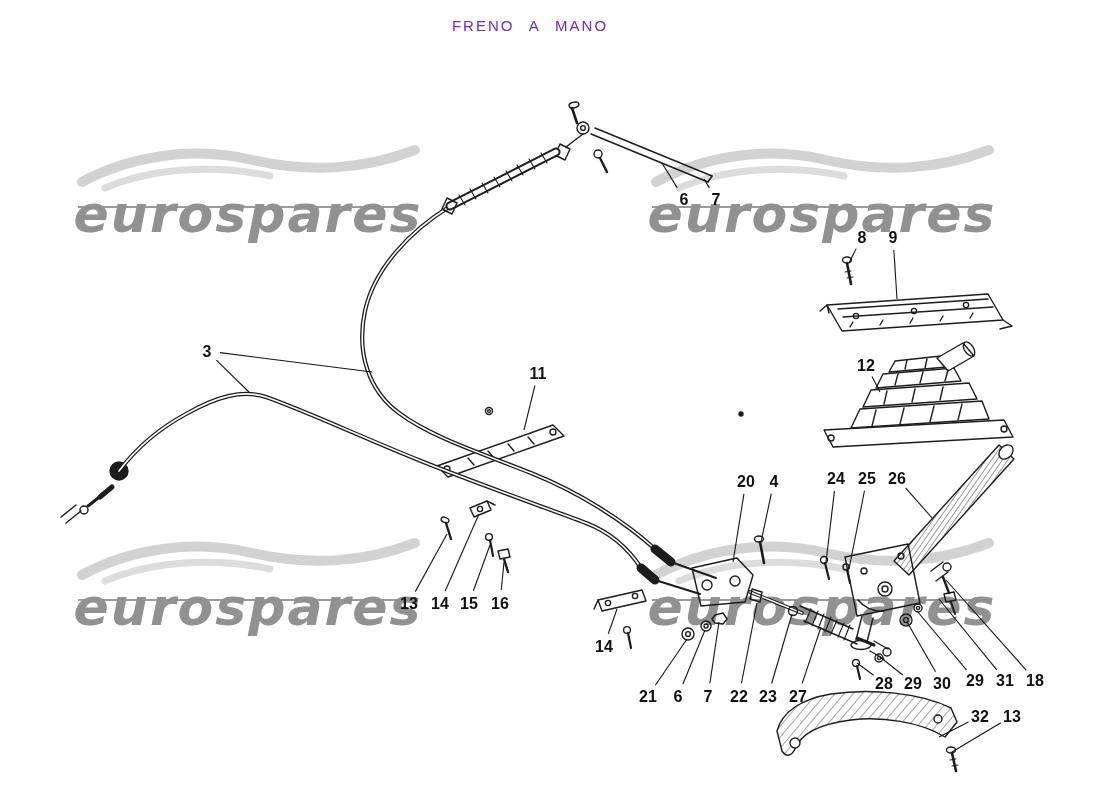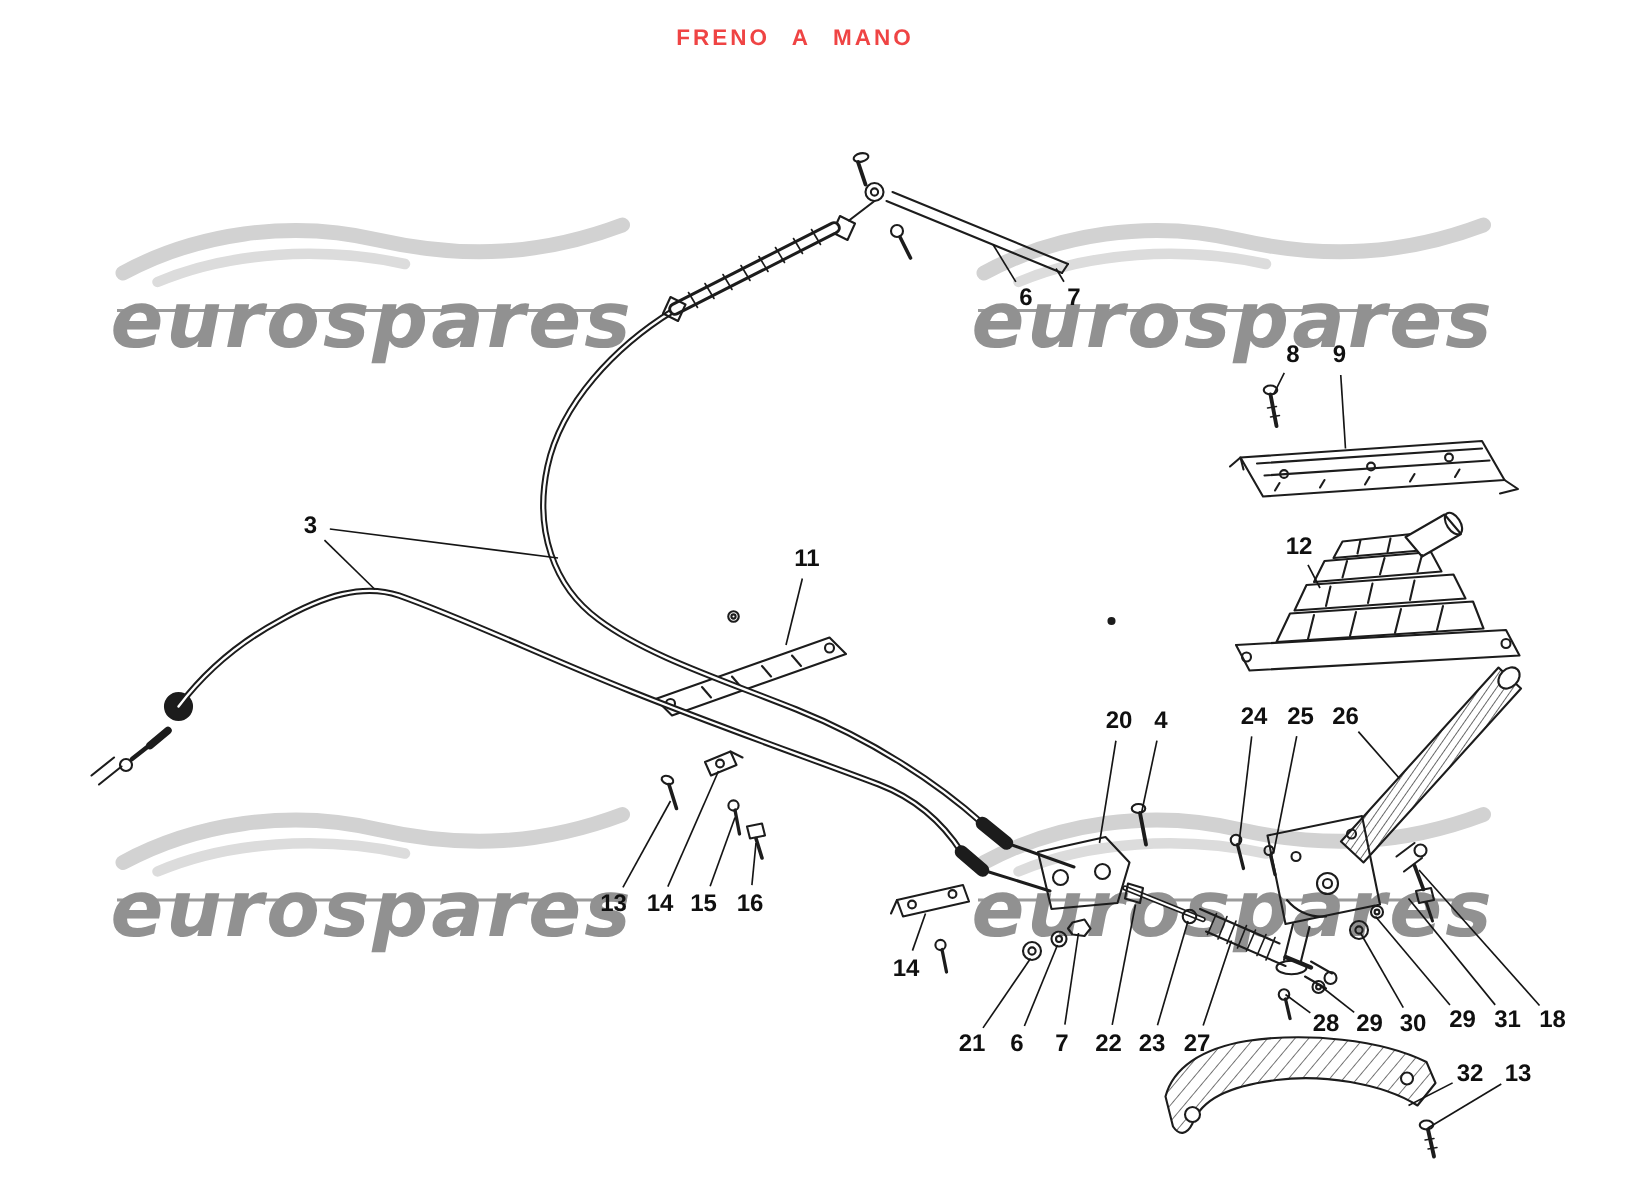--- a/index.html
+++ b/index.html
@@ -1,19 +1,19 @@
 <!DOCTYPE html>
 <html><head>
 <meta charset="utf-8">
 <style>
   html,body{margin:0;padding:0}
   body{width:1100px;height:800px;background:#ffffff;position:relative;overflow:hidden;
        font-family:"Liberation Sans",sans-serif}
   .page-title{position:absolute;top:17px;left:530px;transform:translateX(-50%);
-       font-size:15px;font-weight:bold;letter-spacing:2px;word-spacing:9px;color:#ef4444;
+       font-size:15px;font-weight:normal;letter-spacing:2px;word-spacing:9px;color:#6d28d9;
        white-space:nowrap}
   svg.diagram{position:absolute;left:0;top:0;width:1100px;height:800px}
 </style>
 </head>
 <body>
 
 <div class="page-title">FRENO A MANO</div>
 
 <svg class="diagram" viewBox="0 0 1100 800">
   <defs>

